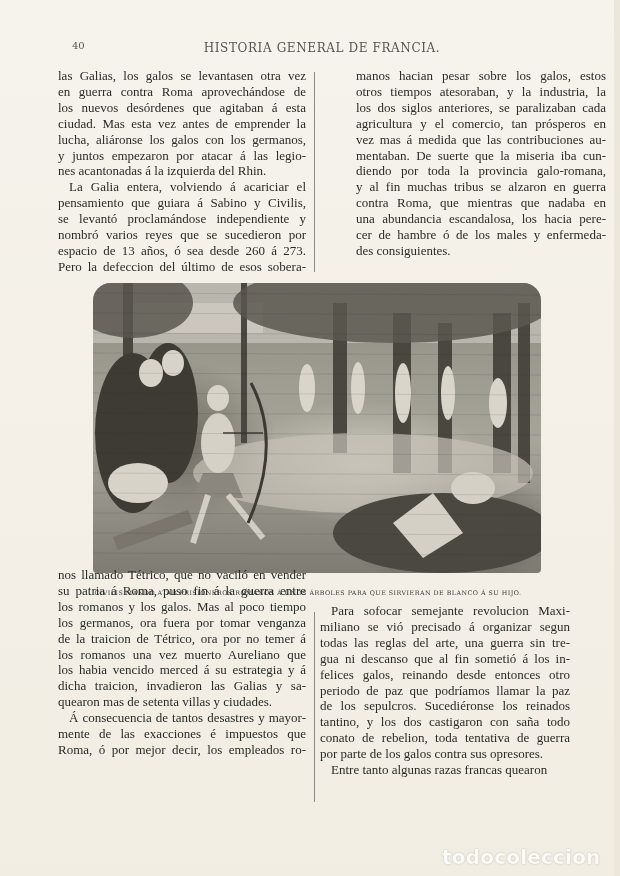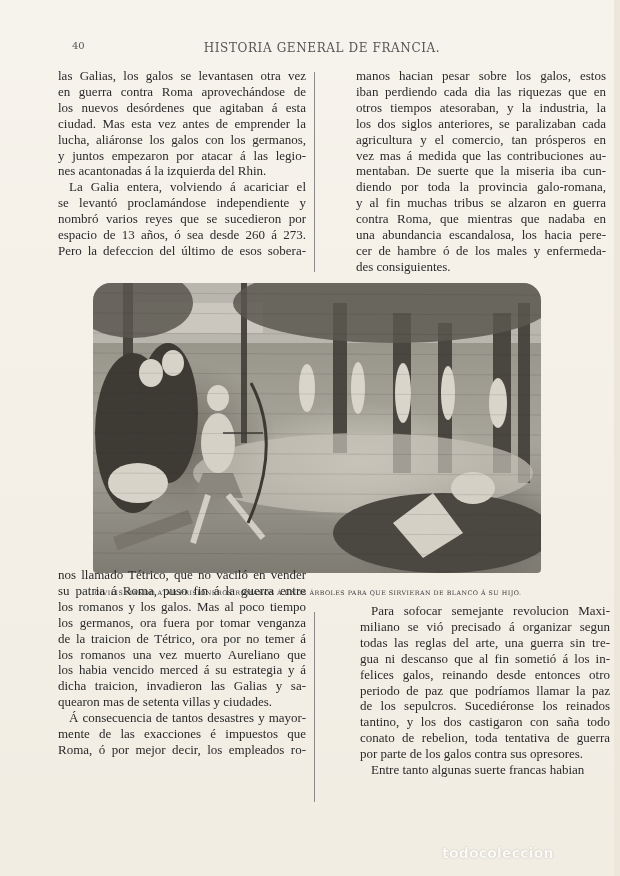--- a/index.html
+++ b/index.html
@@ -19,67 +19,67 @@
   .running-head { position:absolute; top:40px; left:0; width:616px; height:14px; }
   .page-number { position:absolute; left:72px; top:0; font-size:10px; color:#555; }
   .running-title { position:absolute; left:0; width:616px; text-align:center; top:1px; font-size:12px; letter-spacing:0.6px; color:#555;padding-left:14px; }
   .col { position:absolute; font-family:"Liberation Serif","DejaVu Serif",serif; font-size:13px; line-height:15.9px; color:#2a2a2a; text-align:justify; }
   .col .line { display:block; white-space:nowrap; text-align-last:justify; }
   .col .line.last { text-align-last:left; }
   .col .indent { padding-left:11px; }
   .col-top-left { left:58px; top:68px; width:248px; }
   .col-top-right { left:336px; top:68px; width:250px;margin-left:20px; }
   .col-bot-left { left:58px; top:567px; width:248px; }
-  .col-bot-right { left:320px; top:603px; width:250px;margin-left:40px; }
+  .col-bot-right { left:320px; top:603px; width:250px; }
   .rule { position:absolute; left:314px; width:1px; background:#8a8a8a; }
   .rule-top { top:72px; height:200px; }
   .rule-bot { top:612px; height:190px; }
   .illustration {
     position:absolute; left:93px; top:283px; width:448px; height:290px;
     border-radius:18px 18px 4px 4px; overflow:hidden;
     background:
       radial-gradient(ellipse 40% 30% at 60% 62%, #c9c6bc 0%, rgba(0,0,0,0) 70%),
       radial-gradient(ellipse 30% 40% at 20% 55%, #6e6a61 0%, rgba(0,0,0,0) 70%),
       radial-gradient(ellipse 35% 30% at 80% 85%, #5d5a53 0%, rgba(0,0,0,0) 70%),
       linear-gradient(180deg,#8d8a80 0%,#9d9a90 30%,#a7a49a 55%,#7e7b72 100%);
   }
   .illustration svg { position:absolute; left:0; top:0; }
   .caption { position:absolute; left:0; width:616px; top:589px; text-align:center; font-size:6.3px; letter-spacing:0.5px; color:#3a3a3a; font-family:"DejaVu Serif",serif; }
-  .watermark { position:absolute; left:442px; top:845px; font-family:"DejaVu Sans","Liberation Sans",sans-serif; font-weight:bold; font-size:14px; color:#fbfaf7; text-shadow:0 0 1px #bdb8ad, 0 0 2px #d2cec5; letter-spacing:0.2px; }
+  .watermark { position:absolute; left:442px; top:845px; font-family:"DejaVu Sans","Liberation Sans",sans-serif; font-weight:bold; font-size:20px; color:#fbfaf7; text-shadow:0 0 1px #bdb8ad, 0 0 2px #d2cec5; letter-spacing:0.2px; }
 </style>
 </head>
 <body>
 
 <div class="page">
 
   <div class="running-head">
     <span class="page-number">40</span>
     <span class="running-title">HISTORIA GENERAL DE FRANCIA.</span>
   </div>
 
   <div class="col col-top-left">
     <span class="line">las Galias, los galos se levantasen otra vez</span>
     <span class="line">en guerra contra Roma aprovechándose de</span>
     <span class="line">los nuevos desórdenes que agitaban á esta</span>
     <span class="line">ciudad. Mas esta vez antes de emprender la</span>
     <span class="line">lucha, aliáronse los galos con los germanos,</span>
     <span class="line">y juntos empezaron por atacar á las legio-</span>
     <span class="line last">nes acantonadas á la izquierda del Rhin.</span>
     <span class="line indent">La Galia entera, volviendo á acariciar el</span>
+    <span class="line">pensamiento que guiara á Sabino y Civilis,</span>
     <span class="line">se levantó proclamándose independiente y</span>
     <span class="line">nombró varios reyes que se sucedieron por</span>
     <span class="line">espacio de 13 años, ó sea desde 260 á 273.</span>
     <span class="line">Pero la defeccion del último de esos sobera-</span>
   </div>
 
   <div class="rule rule-top"></div>
 
   <div class="col col-top-right">
     <span class="line">manos hacian pesar sobre los galos, estos</span>
-    <span class="line">iban perdiendo cada dia las riquezas que en</span>
     <span class="line">otros tiempos atesoraban, y la industria, la</span>
     <span class="line">los dos siglos anteriores, se paralizaban cada</span>
     <span class="line">agricultura y el comercio, tan prósperos en</span>
     <span class="line">vez mas á medida que las contribuciones au-</span>
     <span class="line">mentaban. De suerte que la miseria iba cun-</span>
     <span class="line">diendo por toda la provincia galo-romana,</span>
     <span class="line">y al fin muchas tribus se alzaron en guerra</span>
     <span class="line">contra Roma, que mientras que nadaba en</span>
     <span class="line">una abundancia escandalosa, los hacia pere-</span>
     <span class="line">cer de hambre ó de los males y enfermeda-</span>
@@ -189,18 +189,18 @@
     <span class="line indent">Para sofocar semejante revolucion Maxi-</span>
     <span class="line">miliano se vió precisado á organizar segun</span>
     <span class="line">todas las reglas del arte, una guerra sin tre-</span>
     <span class="line">gua ni descanso que al fin sometió á los in-</span>
     <span class="line">felices galos, reinando desde entonces otro</span>
     <span class="line">periodo de paz que podríamos llamar la paz</span>
     <span class="line">de los sepulcros. Sucediéronse los reinados</span>
     <span class="line">tantino, y los dos castigaron con saña todo</span>
     <span class="line">conato de rebelion, toda tentativa de guerra</span>
     <span class="line last">por parte de los galos contra sus opresores.</span>
-    <span class="line last indent">Entre tanto algunas suerte francas habian</span>
+    <span class="line last indent">Entre tanto algunas razas francas quearon</span>
   </div>
 
   <div class="watermark">todocoleccion</div>
 </div>
 <div class="edge"></div>
 
 </body></html>

